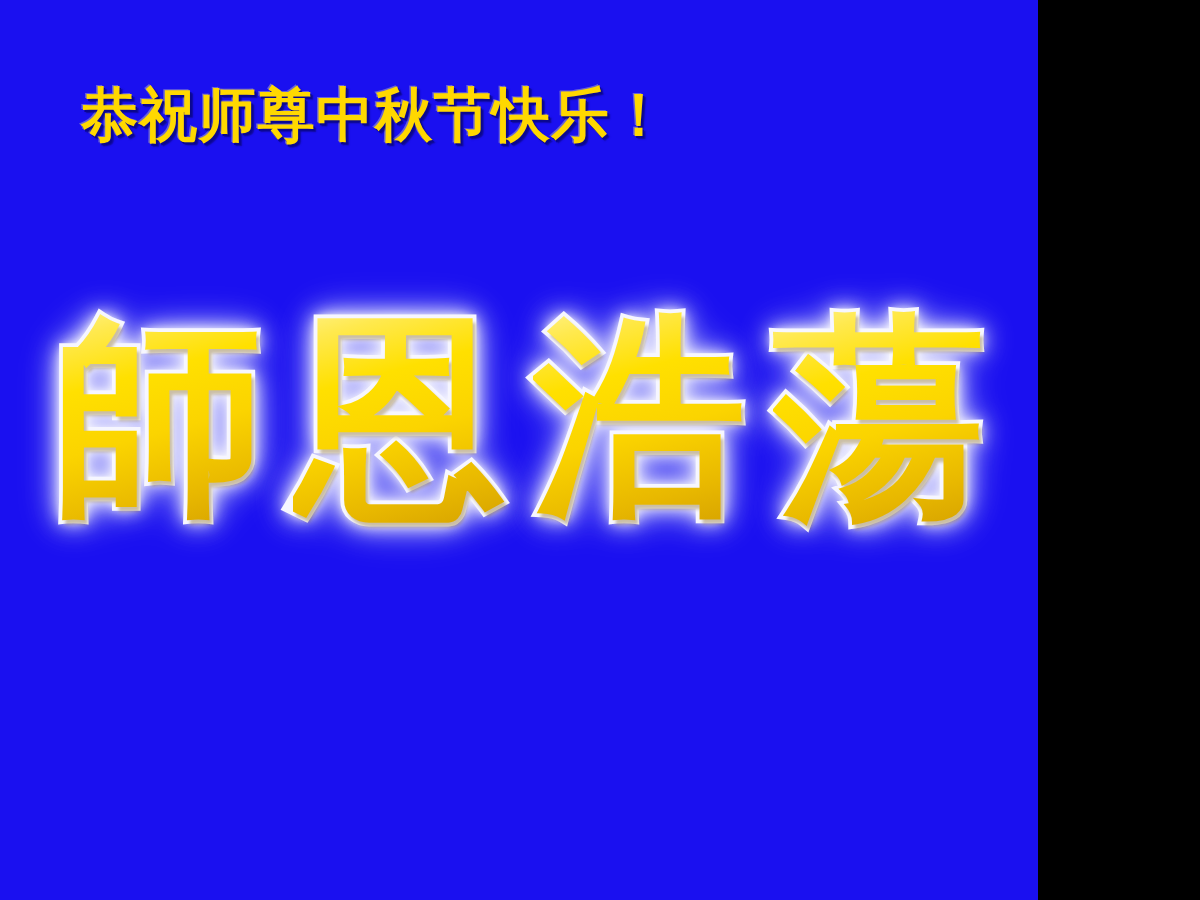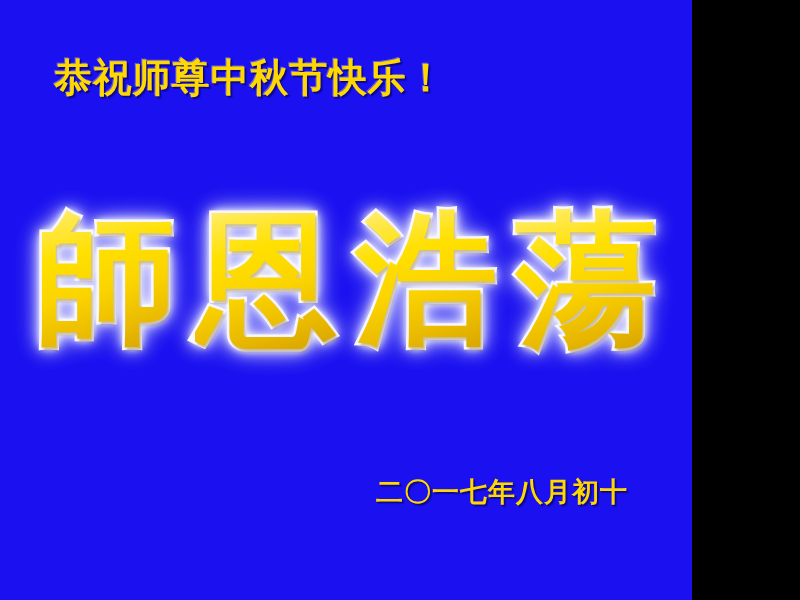--- a/index.html
+++ b/index.html
@@ -146,16 +146,15 @@
 
       <span class="ch">
         <span class="halo">蕩</span>
         <span class="face">蕩</span>
       </span>
 
     </div>
   </div>
 
   <div class="sig">
-    <div class="line date">二〇一七年八月初十</div>
   </div>
 
 </div>
 
 </body></html>

